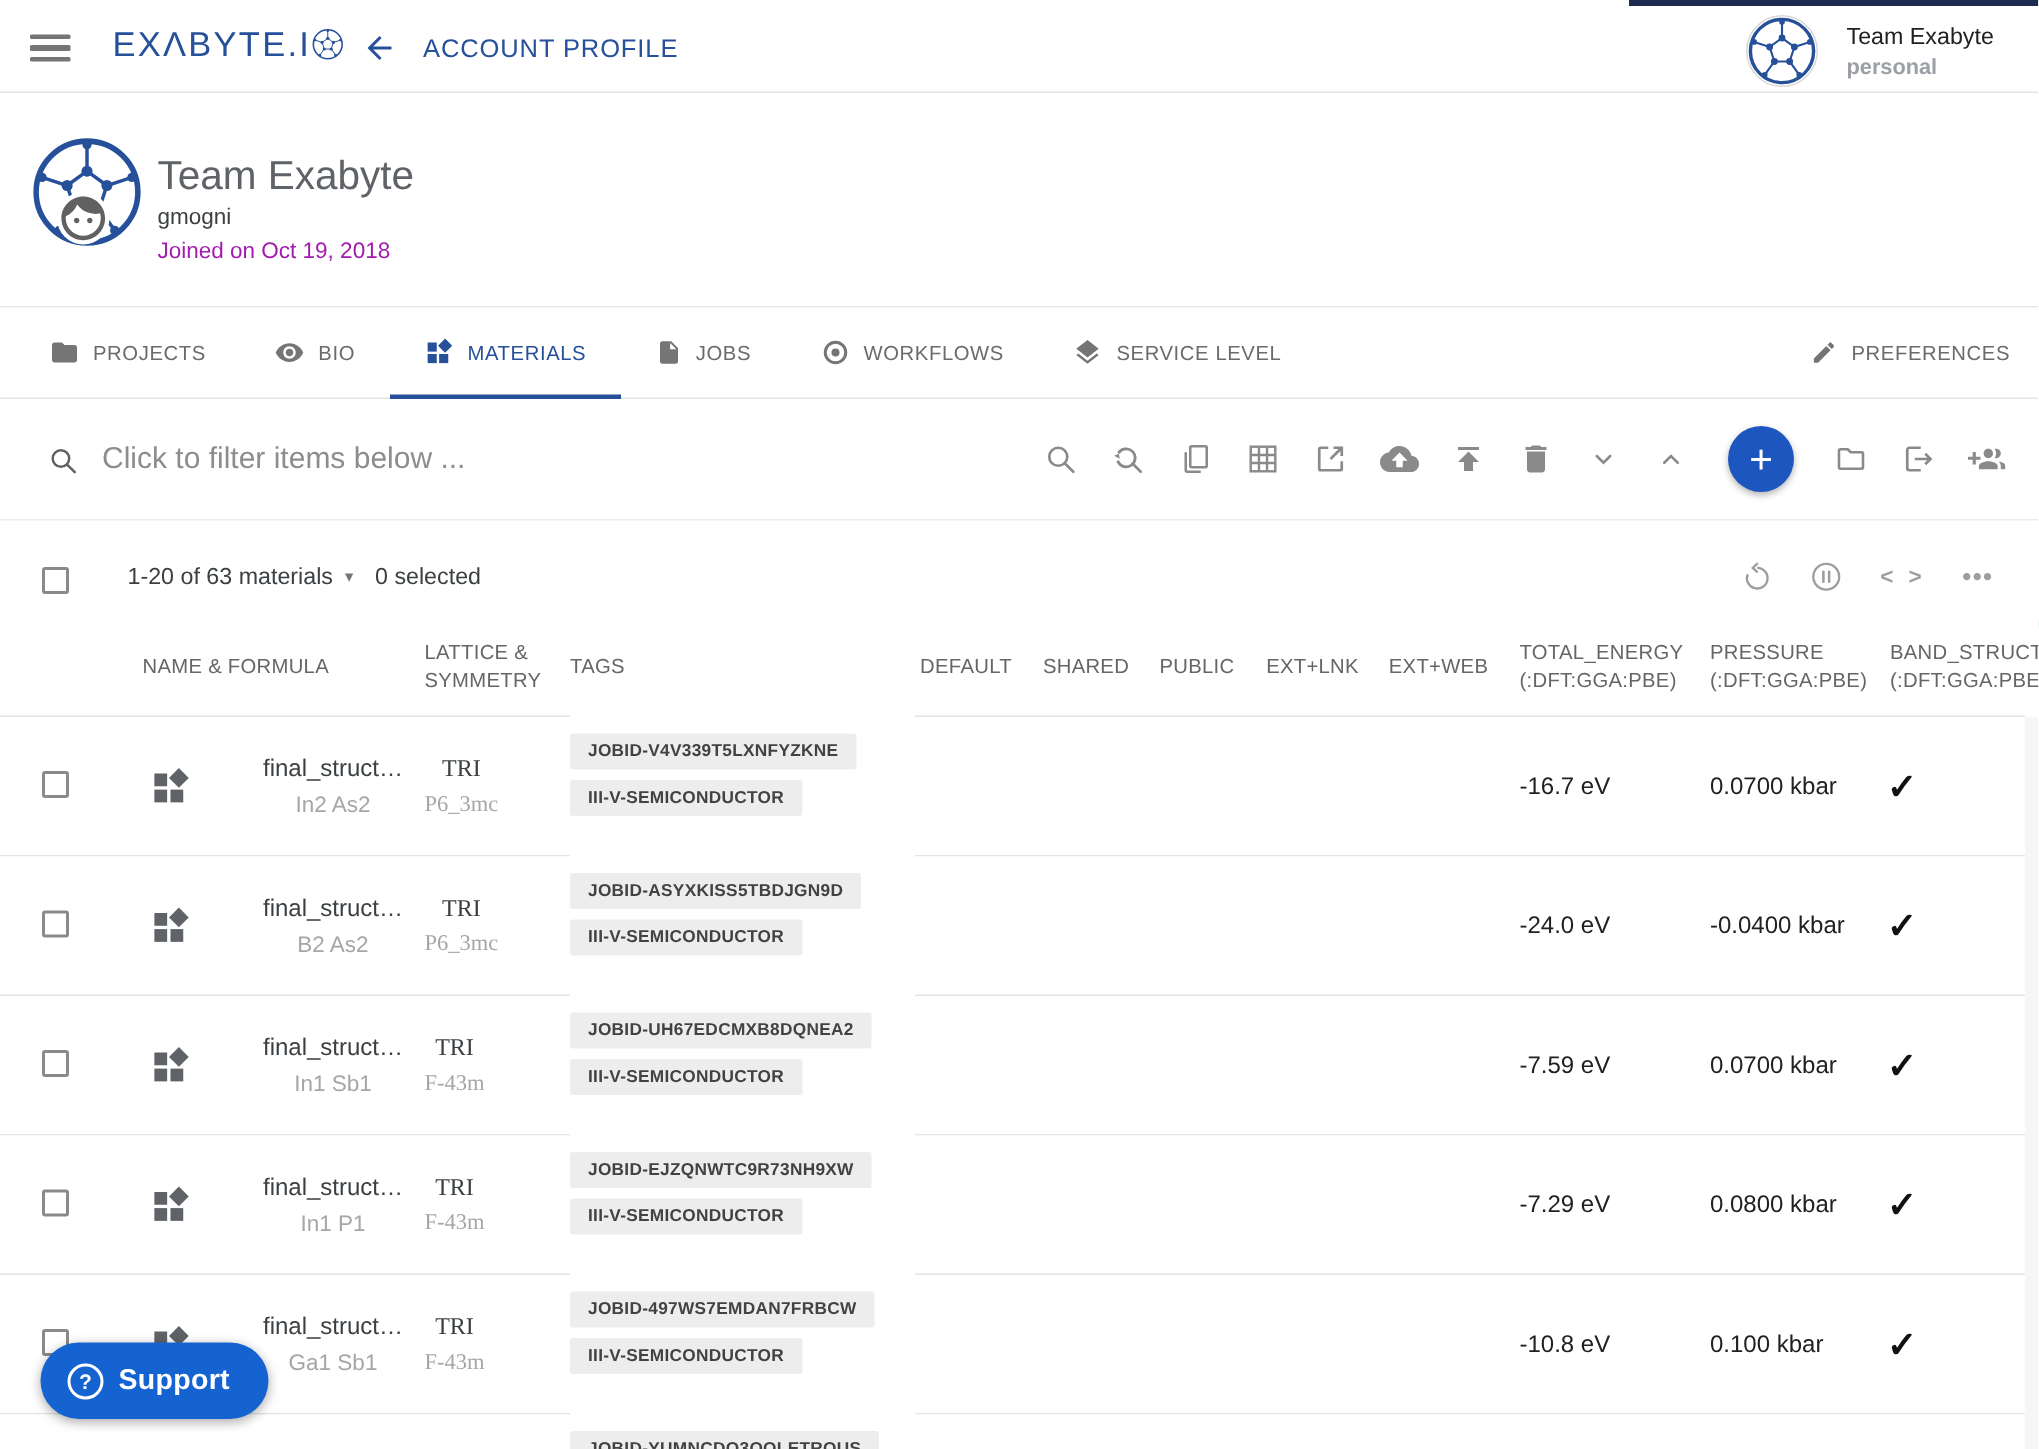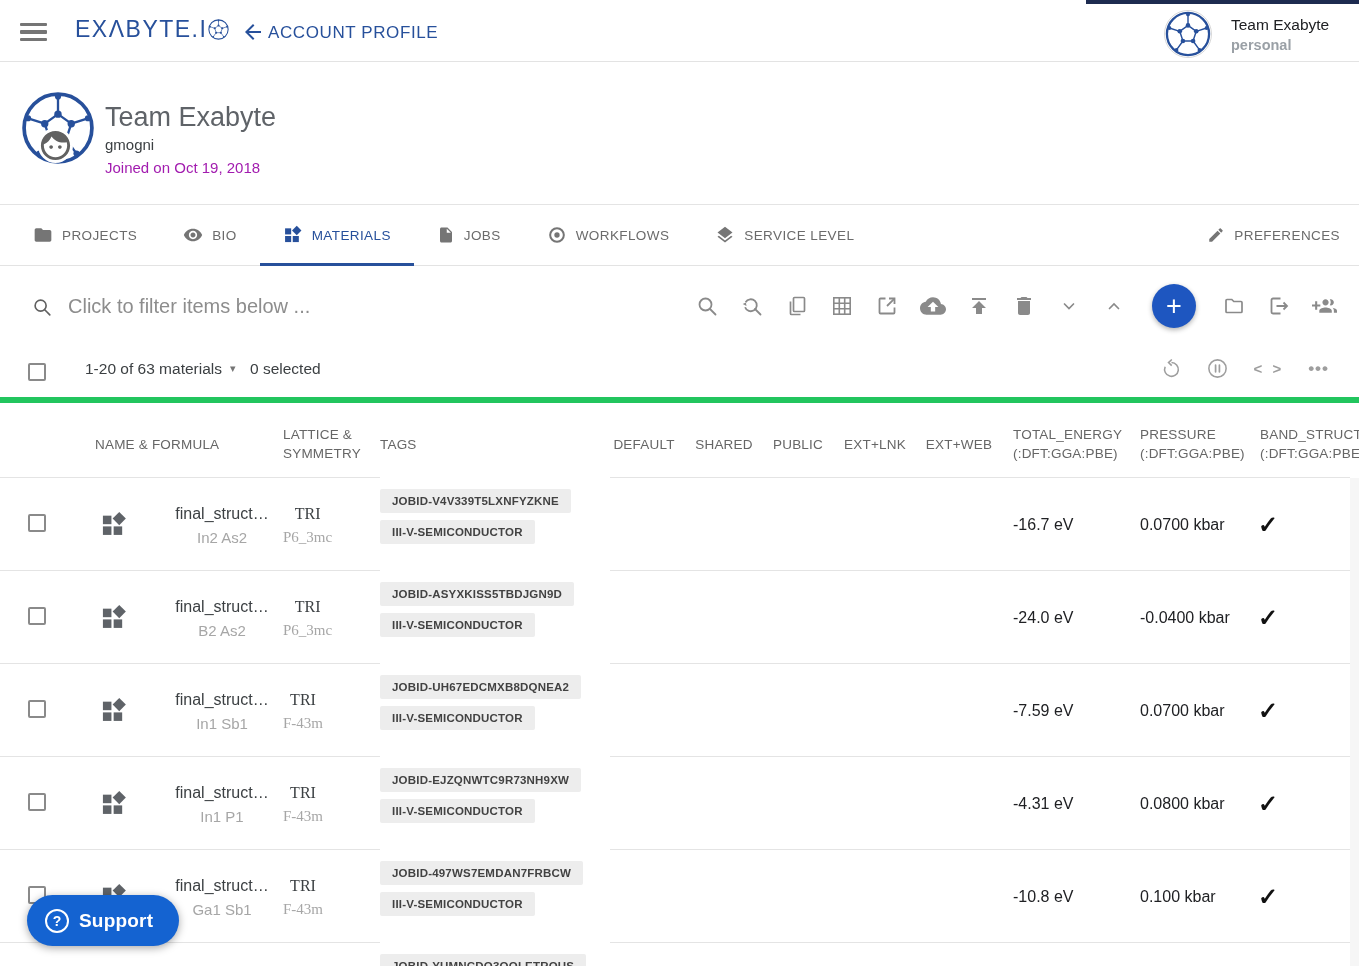--- a/index.html
+++ b/index.html
@@ -12,21 +12,21 @@
 
   
   .topstrip { position:absolute; top:0; left:1086px; right:0; height:4px; background:#1d2b50; z-index:5; }
   .topbar { position:absolute; top:0; left:0; right:0; height:62px; background:#fff; border-bottom:1px solid #e3e3e3; z-index:4; }
   .hamburger { position:absolute; left:20px; top:23px; width:27px; height:18px; display:flex; flex-direction:column; justify-content:space-between; cursor:pointer; }
   .hamburger span { display:block; height:3.4px; background:#757575; border-radius:1px; }
   .logo { position:absolute; left:75px; top:16px; display:flex; align-items:center; color:#27509B; cursor:pointer; }
   .logo .txt { font-size:23px; font-weight:500; letter-spacing:1.5px; }
   .logo .ball { margin-left:1px; }
   .backbtn { position:absolute; left:241px; top:20px; color:#27509B; cursor:pointer; }
-  .pagetitle { position:absolute; left:268px; top:23px; font-size:17px; letter-spacing:.6px; color:#27509B; }
+  .pagetitle { position:absolute; left:282px; top:23px; font-size:17px; letter-spacing:.6px; color:#27509B; }
   .usermenu { position:absolute; left:1164px; top:10px; display:flex; align-items:center; cursor:pointer; }
   .usermenu .uava { width:48px; height:48px; border-radius:50%; border:1px solid #d8d8d8; color:#27509B; }
   .usermenu .utxt { margin-left:19px; }
   .usermenu .uname { font-size:15.5px; color:#202124; }
   .usermenu .urole { font-size:14.5px; color:#9aa0a6; margin-top:3px;font-weight:bold; }
 
   
   .profile { position:absolute; top:62px; left:0; right:0; height:143px; border-bottom:1px solid #e4e4e4; background:#fff; }
   .bigava { position:absolute; left:21px; top:29px; width:74px; height:74px; color:#27509B; }
   .facebadge { position:absolute; left:38px; top:66px; width:35px; height:35px; border-radius:50%; background:#fff; color:#616161; }
@@ -46,21 +46,21 @@
   
   .filterbar { position:absolute; top:266px; left:0; right:0; height:81px; border-bottom:1px solid #ececec; background:#fff; }
   .searchicon { position:absolute; left:31px; top:30px; color:#616161; }
   .filterinput { position:absolute; left:68px; top:0; height:100%; width:560px; border:none; outline:none; font-family:"Liberation Sans",sans-serif; font-size:20px; color:#555; background:transparent; }
   .filterinput::placeholder { color:#8d8d8d; opacity:1; }
   .tools { position:absolute; right:22px; top:0; height:100%; display:flex; align-items:center; gap:21px; }
   .toolbtn { color:#8a8a8a; cursor:pointer; display:flex; align-items:center; justify-content:center; }
   .fab { width:44px; height:44px; border-radius:50%; background:#1E56C0; color:#fff; display:flex; align-items:center; justify-content:center; font-size:27px; font-weight:400; line-height:1; box-shadow:0 2px 5px rgba(0,0,0,.3); cursor:pointer; margin:0 5px; }
 
   
-  .selectbar { position:absolute; top:340px; left:0; right:0; height:63px; border-bottom:6px solid #22c55e; background:#fff; }
+  .selectbar { position:absolute; top:355px; left:0; right:0; height:63px; border-bottom:4px solid #22c55e; background:#fff; }
   .cbox { width:18px; height:18px; border:2px solid #8a8a8a; border-radius:2px; background:#fff; cursor:pointer; }
   .selectbar .cbox { position:absolute; left:28px; top:23px; }
   .rangewrap { position:absolute; left:85px; top:0; height:100%; display:flex; align-items:center; gap:8px; cursor:pointer; }
   .rangelabel { font-size:15.5px; color:#3c4043; }
   .caret { font-size:11px; color:#757575; }
   .selcount { position:absolute; left:250px; top:0; height:100%; display:flex; align-items:center; font-size:15.5px; color:#3c4043; }
   .selicons { position:absolute; right:30px; top:0; height:100%; display:flex; align-items:center; gap:24px; color:#9e9e9e; }
   .selicons .toolbtn { color:#9e9e9e; }
   .codeicon { font-size:15px; font-weight:700; letter-spacing:3px; cursor:pointer; }
   .moreicon { font-size:17px; font-weight:700; letter-spacing:1px; cursor:pointer; }
@@ -500,21 +500,21 @@
       <div class="l2">In1 P1</div>
     </div>
     <div class="twolines c-lat">
       <div class="l1">TRI</div>
       <div class="l2">F-43m</div>
     </div>
     <div class="c-tags">
       <span class="chip">JOBID-EJZQNWTC9R73NH9XW</span>
       <span class="chip">III-V-SEMICONDUCTOR</span>
     </div>
-    <div class="c-val c-en">-4.31 eV</div>
+    <div class="c-val c-en">-7.29 eV</div>
     <div class="c-val c-pr">0.0800 kbar</div>
     <div class="c-band">✓</div>
   </div>
 
   <div class="row" style="top:850px">
     <span class="cbox"></span>
     <svg class="micon" width="28" height="28">
         <use href="#i-mat"></use>
       </svg>
     <div class="twolines c-name">

